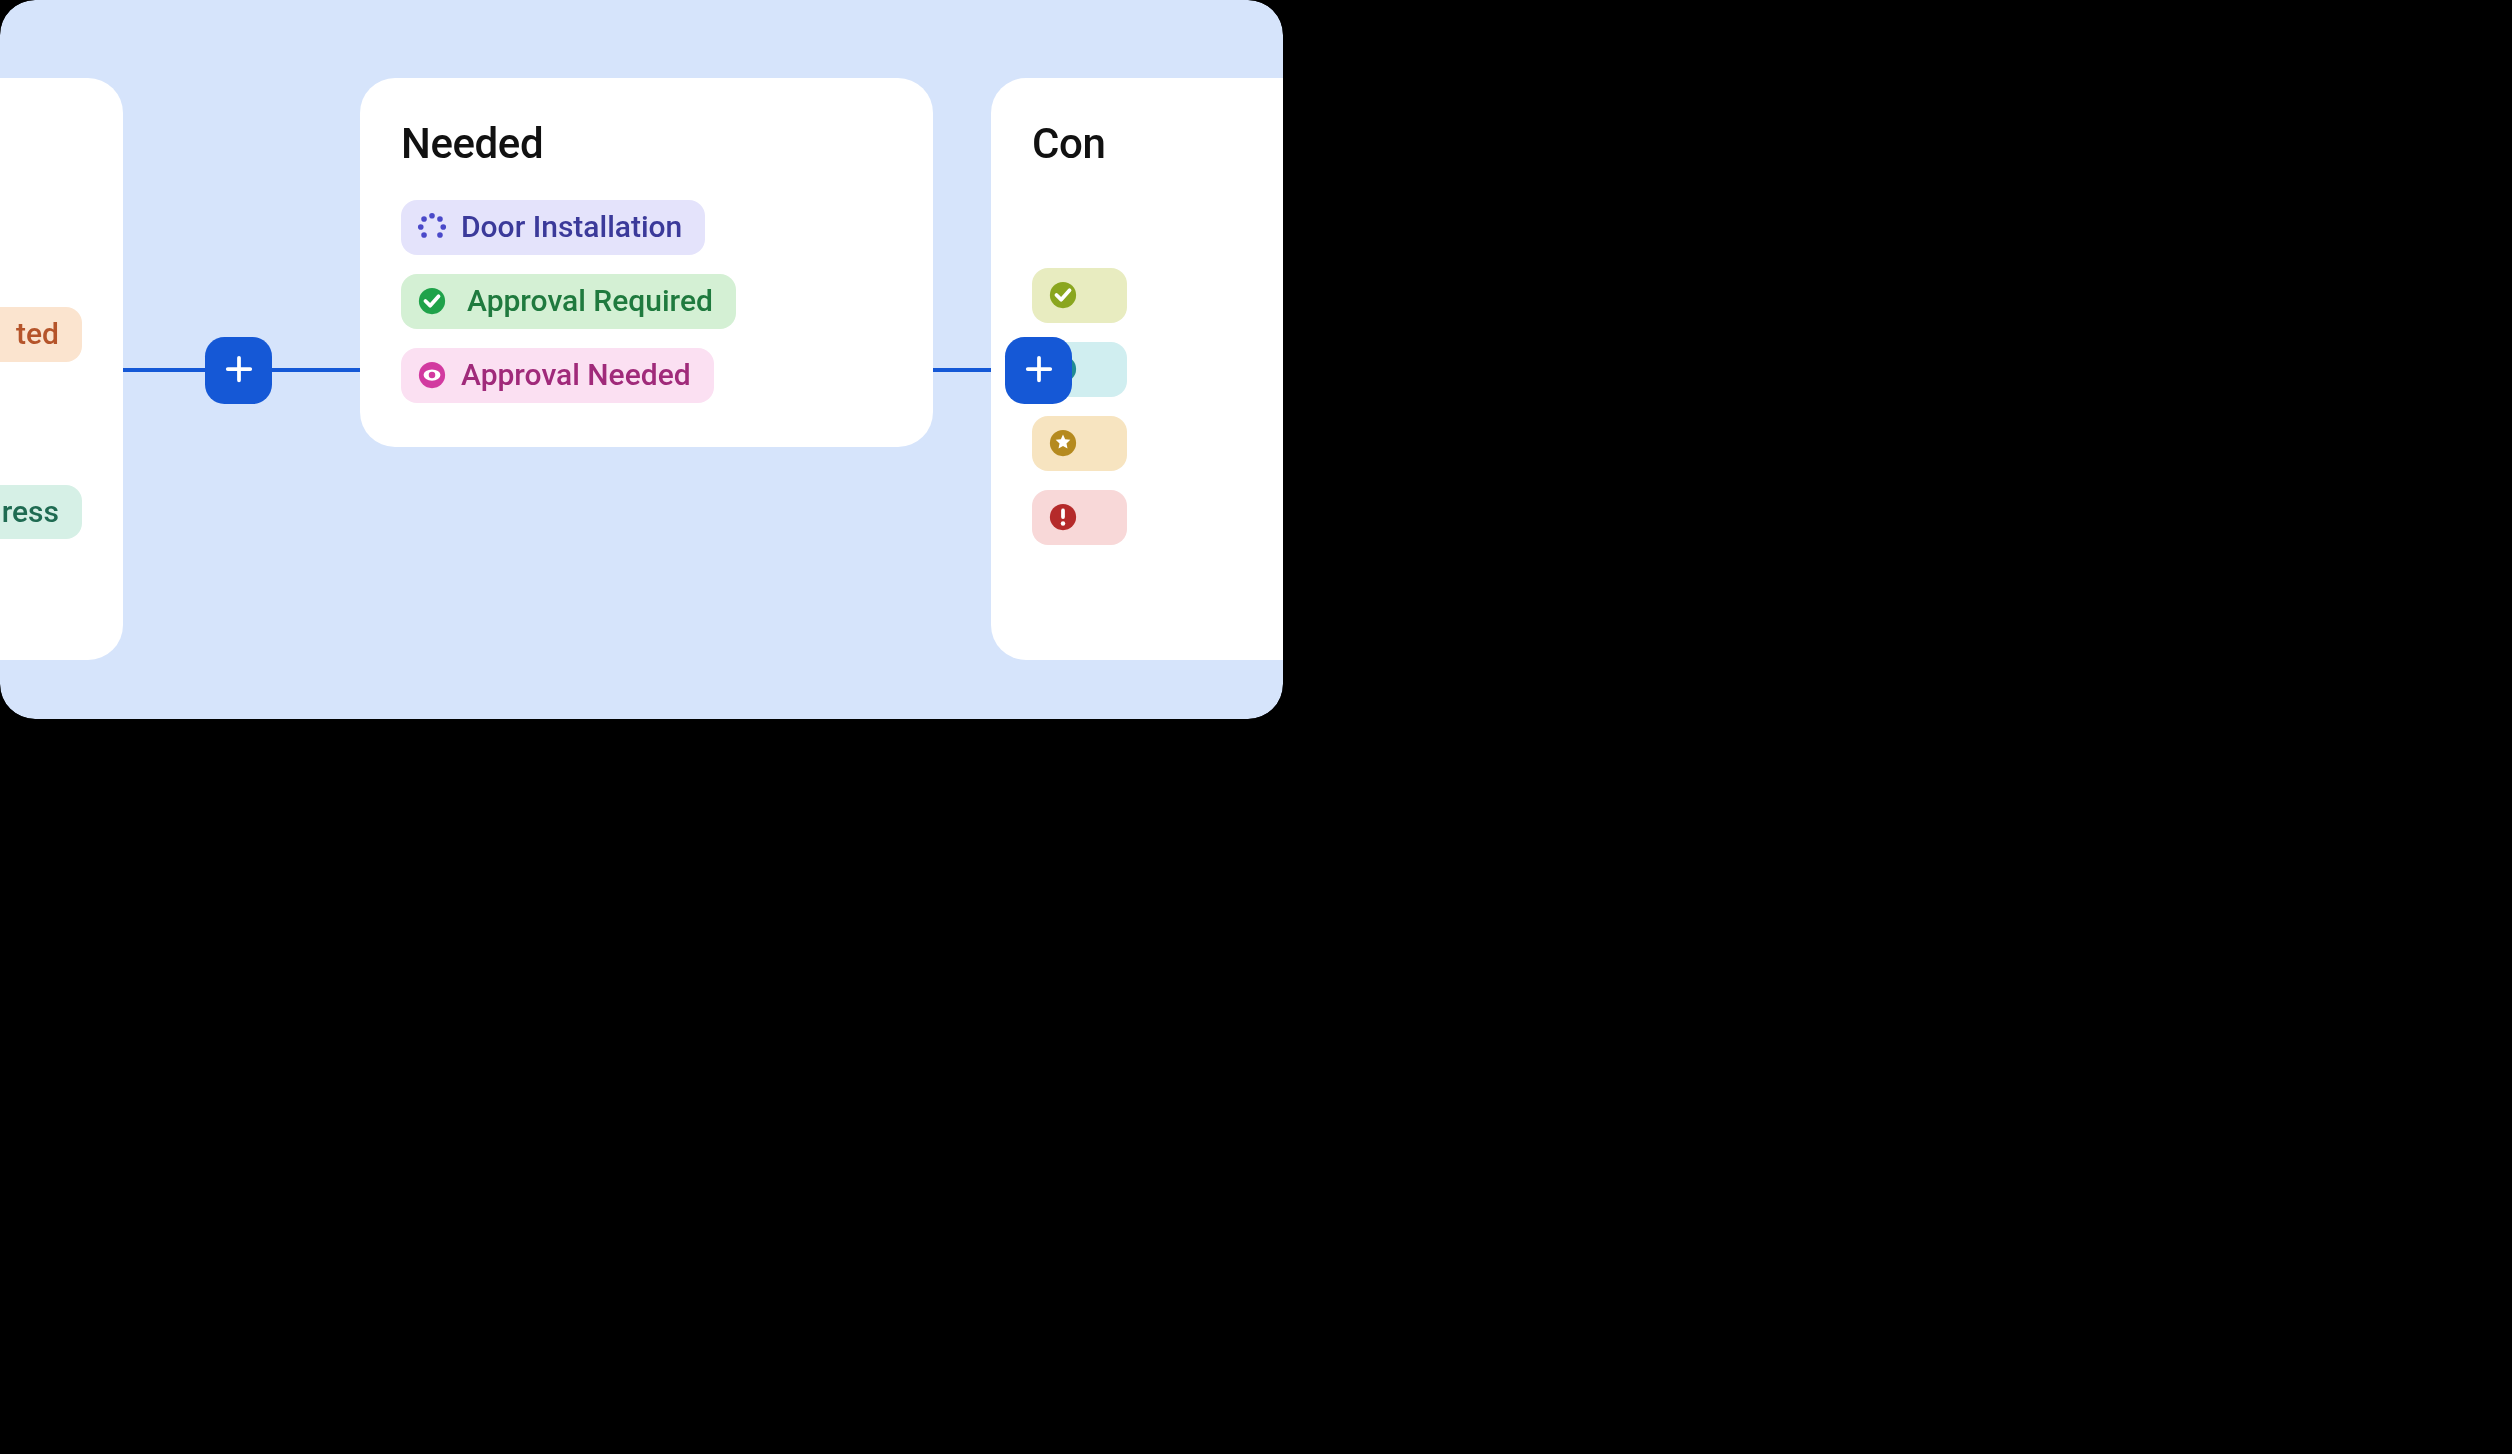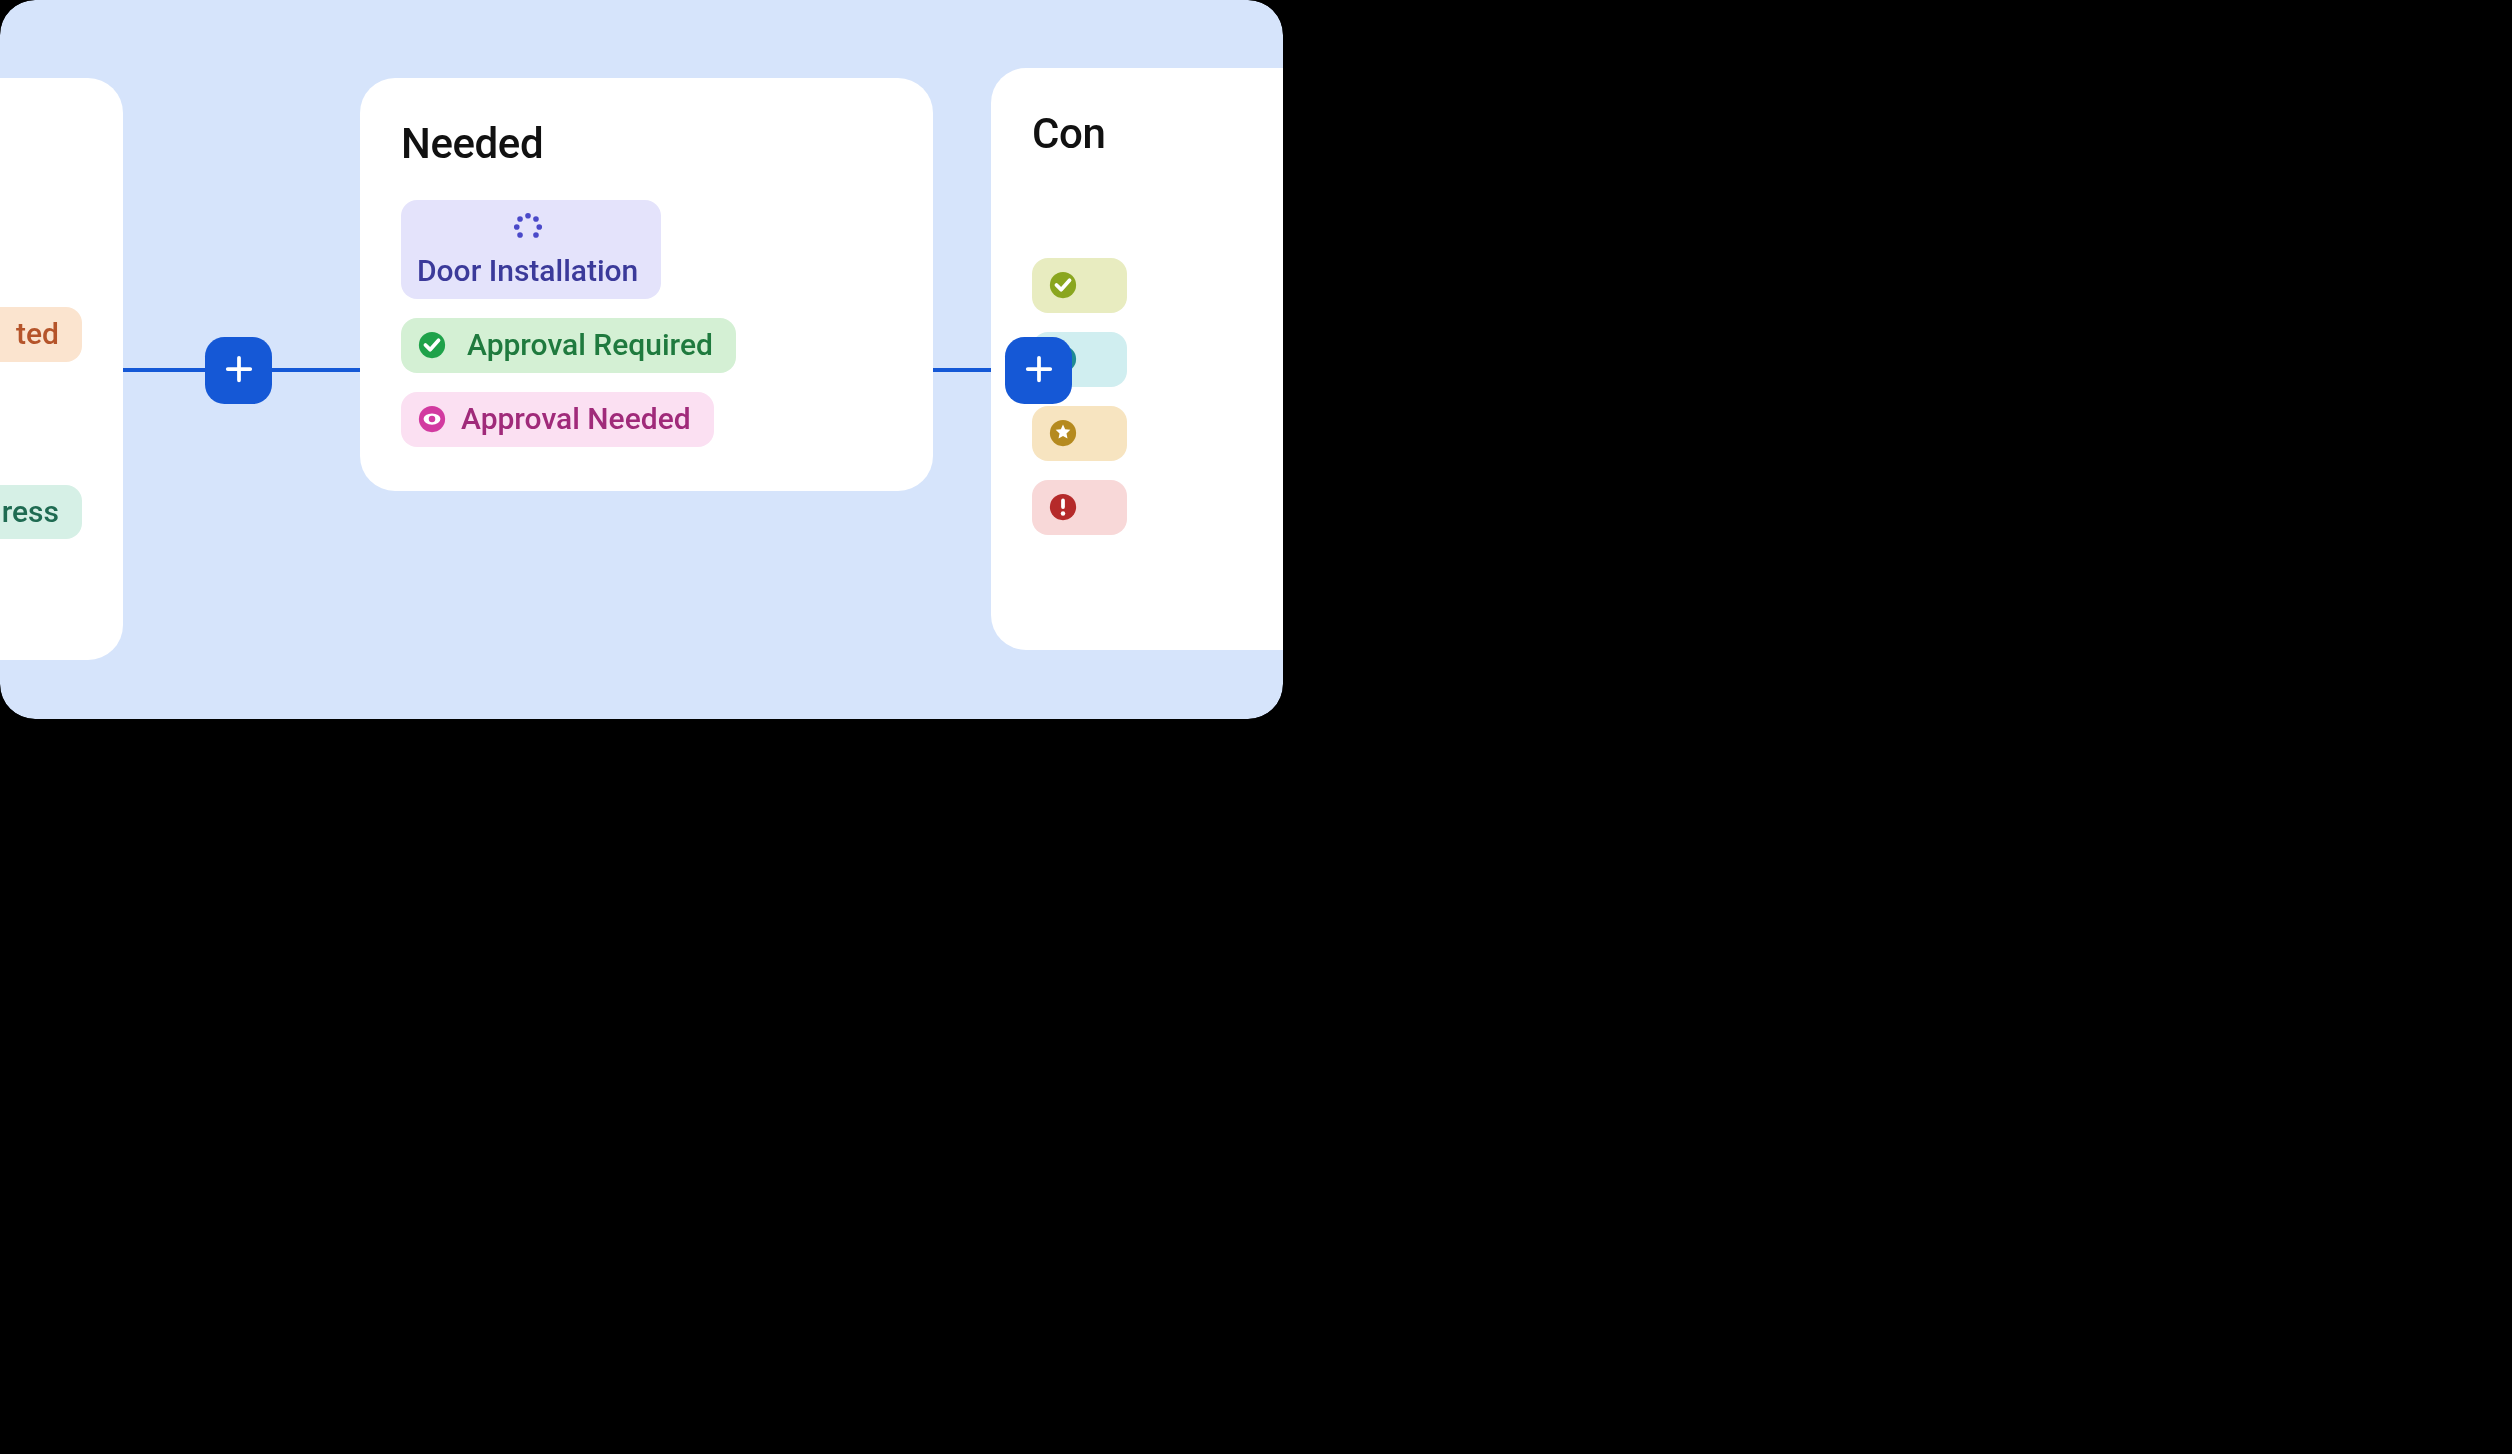--- a/index.html
+++ b/index.html
@@ -70,21 +70,21 @@
     height: 582px;
     padding-top: 229px;
   }
   .card.center-card {
     left: 360px;
     top: 78px;
     width: 573px;
   }
   .card.right-card {
     left: 991px;
-    top: 68px;
+    top: 78px;
     width: 441px;
     height: 582px;
   }
 
   .card-title {
     font-size: 42px;
     font-weight: 500;
     color: #111;
     letter-spacing: -0.4px;
     margin-bottom: 32px;
@@ -114,21 +114,21 @@
     height: 30px;
     flex: 0 0 30px;
     display: flex;
     align-items: center;
     justify-content: center;
   }
   .tag .icon svg { width: 30px; height: 30px; display: block; }
 
   
   .tag.brown  { background: #ece1d8; color: #7a4a2a; }
-  .tag.indigo { background: #e4e3fb; color: #3b3a9a; flex-direction: column; }
+  .tag.indigo { background: #e4e3fb; color: #3b3a9a; }
   .tag.green  { background: #d4f0d4; color: #1f7a3e; gap: 20px; }
   .tag.pink   { background: #fbe0f2; color: #a02a7a; }
   .tag.orange { background: #fbe4cf; color: #b5542a; }
   .tag.mint   { background: #d6f0e6; color: #1f6b52; }
   .tag.lime   { background: #e8ecc0; color: #5a6a1a; }
   .tag.teal   { background: #d0eef0; color: #1f6a72; }
   .tag.amber  { background: #f7e4c0; color: #8a5a1a; }
   .tag.red    { background: #f8d8d8; color: #a02a2a; }
 
   

